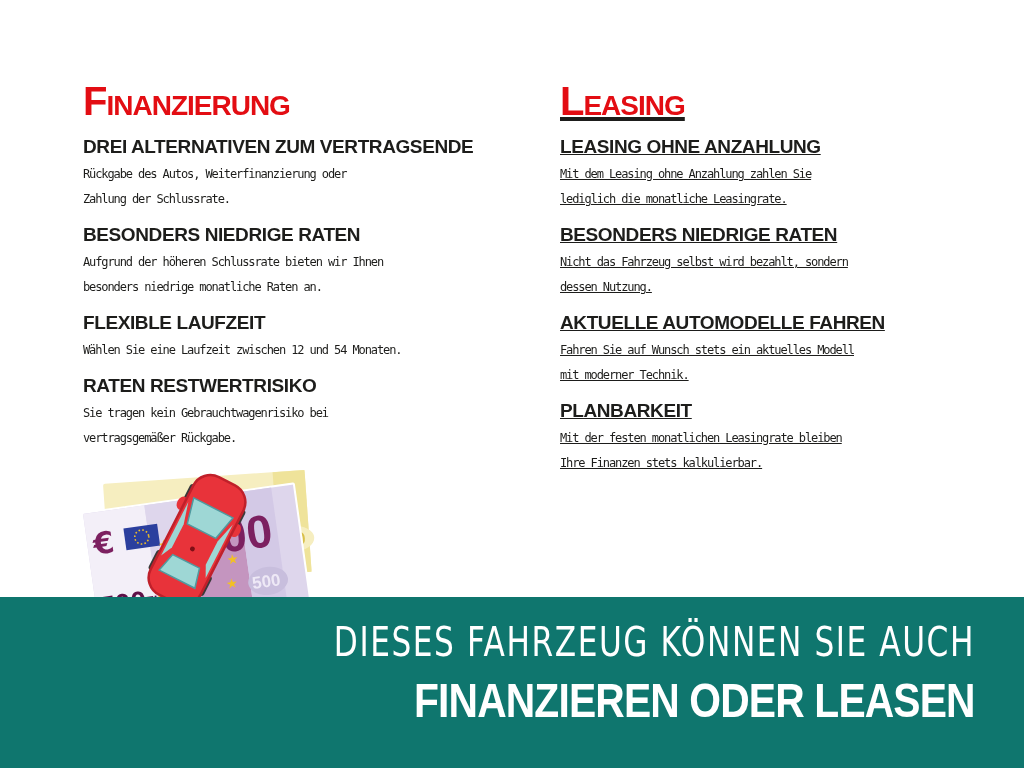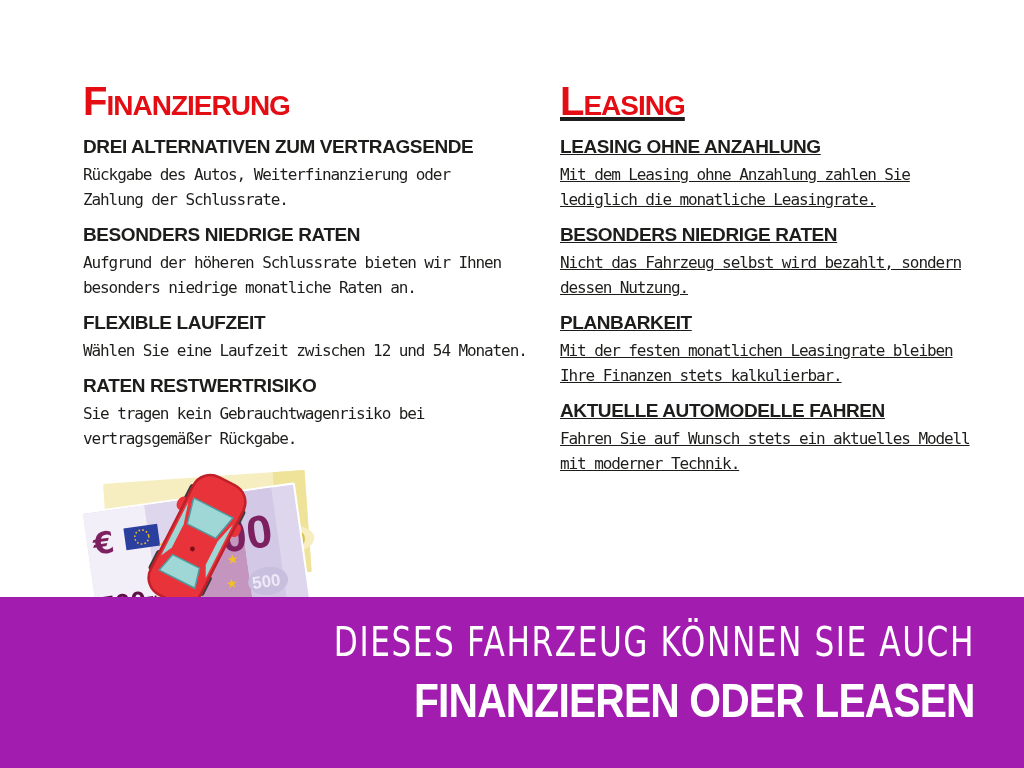--- a/index.html
+++ b/index.html
@@ -30,33 +30,33 @@
     font-family: "Liberation Sans", sans-serif;
     font-weight: 800;
     font-size: 19px;
     line-height: 22px;
     letter-spacing: -0.4px;
     color: #1d1d1b;
     margin: 12px 0 4px 0;
   }
   .section p {
     font-family: "DejaVu Sans Mono", monospace;
-    font-size: 16px;
+    font-size: 12px;
     line-height: 25px;
     letter-spacing: -1.1px;
     color: #1d1d1b;
     margin: 0 0 12px 0;
     white-space: pre-line;
   }
 
   .banner {
     position: absolute;
     left: 0; top: 597px;
     width: 1024px; height: 171px;
-    background: #a21caf;
+    background: #0f766e;
   }
   .banner-line1 {
     position: absolute;
     right: 49px; top: 22px;
     color: #ffffff;
     font-family: "DejaVu Sans", sans-serif;
     font-weight: 400;
     font-size: 40px;
     line-height: 46px;
     letter-spacing: 2px;
@@ -118,28 +118,28 @@
     <h2>LEASING OHNE ANZAHLUNG</h2>
     <p>Mit dem Leasing ohne Anzahlung zahlen Sie
 lediglich die monatliche Leasingrate.</p>
   </div>
   <div class="section">
     <h2>BESONDERS NIEDRIGE RATEN</h2>
     <p>Nicht das Fahrzeug selbst wird bezahlt, sondern
 dessen Nutzung.</p>
   </div>
   <div class="section">
+    <h2>AKTUELLE AUTOMODELLE FAHREN</h2>
+    <p>Fahren Sie auf Wunsch stets ein aktuelles Modell
+mit moderner Technik.</p>
+  </div>
+  <div class="section">
     <h2>PLANBARKEIT</h2>
     <p>Mit der festen monatlichen Leasingrate bleiben
 Ihre Finanzen stets kalkulierbar.</p>
-  </div>
-  <div class="section">
-    <h2>AKTUELLE AUTOMODELLE FAHREN</h2>
-    <p>Fahren Sie auf Wunsch stets ein aktuelles Modell
-mit moderner Technik.</p>
   </div>
 </div>
 
 <svg class="money-art" viewBox="0 0 250 220" aria-hidden="true">
 
   <g transform="translate(28,36) rotate(-4)">
     <rect width="202" height="102" rx="2" fill="#f6eec0"></rect>
     <rect x="100" y="30" width="48" height="72" fill="#e7c82e"></rect>
     <rect x="170" width="32" height="102" fill="#efe39a"></rect>
     <text x="8" y="48" font-size="32" font-weight="bold" font-family="DejaVu Sans, sans-serif" fill="#95801c">€</text>

